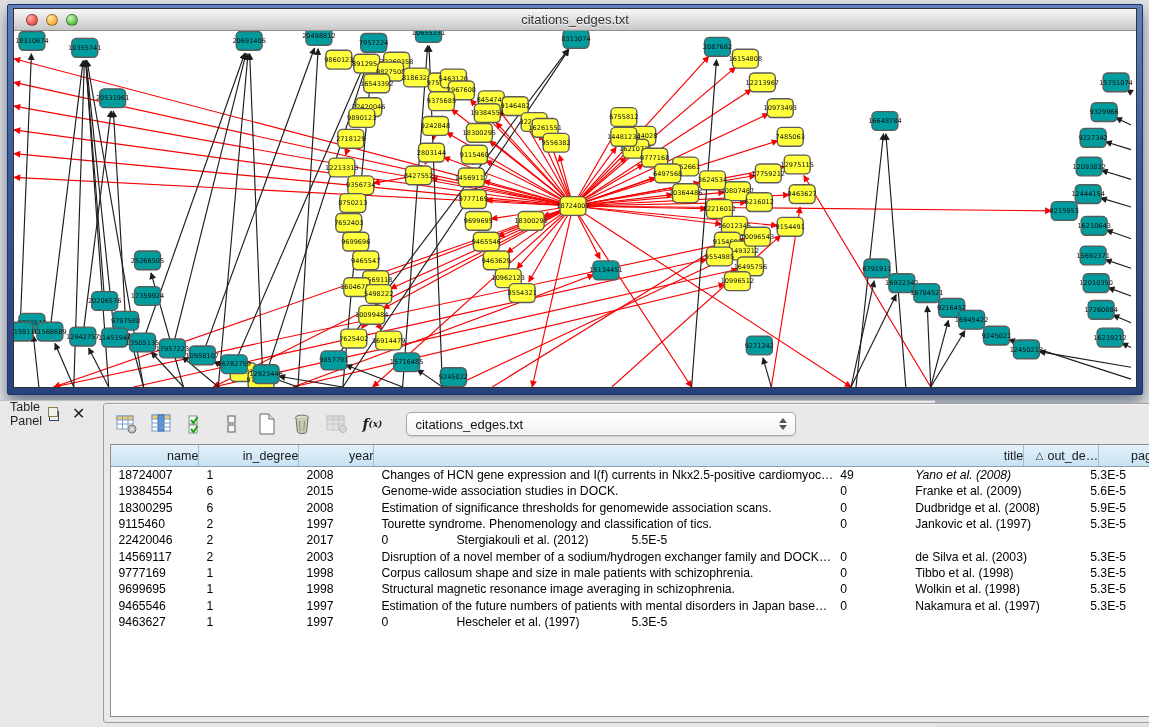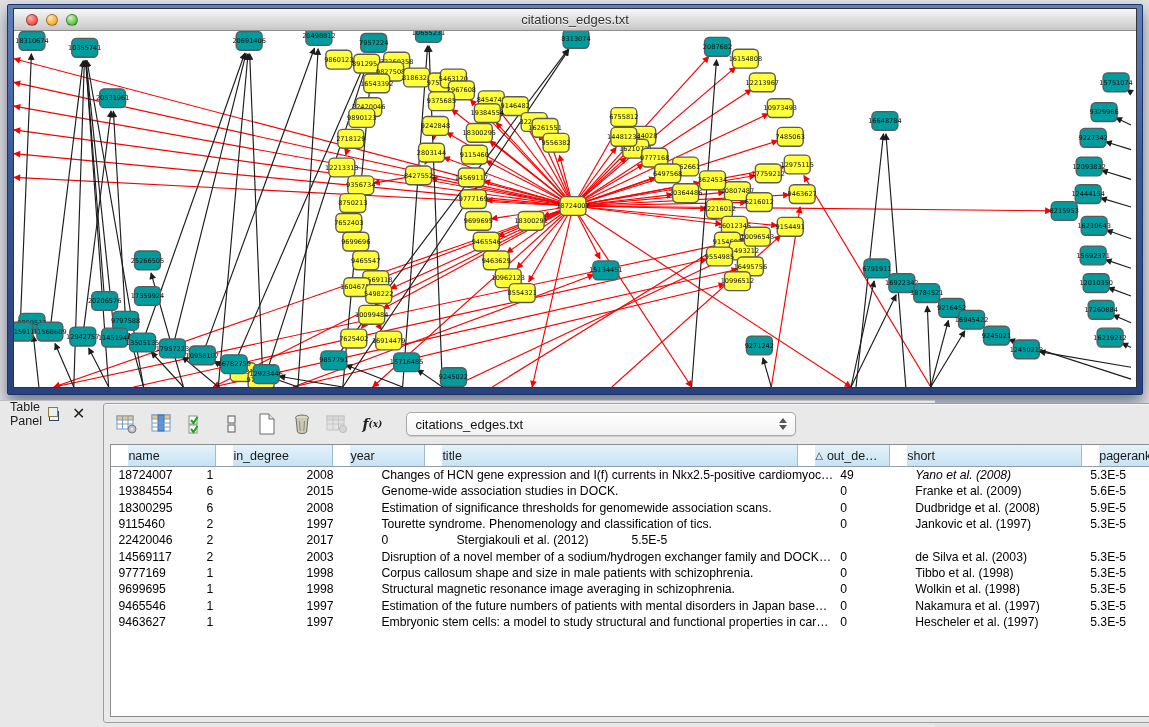--- a/index.html
+++ b/index.html
@@ -69,22 +69,22 @@
   .stepper{display:flex;flex-direction:column;gap:2px;align-items:center;}
   .stepper i{width:0;height:0;border-left:4px solid transparent;border-right:4px solid transparent;}
   .stepper .up{border-bottom:5px solid #555;}
   .stepper .dn{border-top:5px solid #555;}
 
   #tbl-wrap{flex:1;margin:0 6px 5px 6px;border:1px solid #8c8c8c;background:#fff;display:flex;flex-direction:column;min-height:0;}
   #tbl-head{height:21px;flex:0 0 21px;display:flex;border-bottom:1px solid #8f9fae;}
   .hcell{
     background:linear-gradient(#e3f2fb,#c8e2f2);
     border-right:1px solid #9dbdd3;box-sizing:border-box;
-    font-size:12.5px;color:#1a1a1a;display:flex;align-items:center;justify-content:flex-start;
-    overflow:hidden;white-space:nowrap;cursor:pointer;margin-left:17px;
+    font-size:12.5px;color:#1a1a1a;display:flex;align-items:center;justify-content:flex-end;
+    overflow:hidden;white-space:nowrap;cursor:pointer;
   }
   .hcell .sortg{font-size:10px;margin-right:4px;color:#333;}
   #tbl-body{flex:1;display:flex;min-height:0;}
   #rows{flex:1;overflow:hidden;}
   .trow{display:flex;height:16.3px;align-items:center;background:#fff;cursor:default;}
   .tcell{
     font-size:12.2px;color:#000;box-sizing:border-box;padding-left:7px;
     overflow:hidden;white-space:nowrap;flex:0 0 auto;
   }
   #vscroll{flex:0 0 15px;background:#fafafa;border-left:1px solid #c9c9c9;position:relative;}
@@ -886,23 +886,20 @@
           <div class="hcell" style="flex: 0 0 75px;">
             <span>year</span>
           </div>
           <div class="hcell" style="flex: 1 1 auto;">
             <span>title</span>
           </div>
           <div class="hcell" style="flex: 0 0 75px;">
             <span class="sortg">△</span>
             <span>out_de…</span>
           </div>
-          <div class="hcell" style="flex: 0 0 175px;">
-            <span>short</span>
-          </div>
           <div class="hcell" style="flex: 0 0 85px;">
             <span>pagerank</span>
           </div>
         </div>
       <div id="tbl-body">
         <div id="rows">
             <div class="trow">
               <div class="tcell" style="flex: 0 0 88px;">18724007</div>
               <div class="tcell" style="flex: 0 0 100px;">1</div>
               <div class="tcell" style="flex: 0 0 75px;">2008</div>
@@ -979,21 +976,20 @@
               <div class="tcell" style="flex: 0 0 75px;">1997</div>
               <div class="tcell" style="flex: 1 1 auto;">Estimation of the future numbers of patients with mental disorders in Japan base…</div>
               <div class="tcell" style="flex: 0 0 75px;">0</div>
               <div class="tcell" style="flex: 0 0 175px;">Nakamura et al. (1997)</div>
               <div class="tcell" style="flex: 0 0 85px;">5.3E-5</div>
             </div>
             <div class="trow">
               <div class="tcell" style="flex: 0 0 88px;">9463627</div>
               <div class="tcell" style="flex: 0 0 100px;">1</div>
               <div class="tcell" style="flex: 0 0 75px;">1997</div>
-              <div class="tcell" style="flex: 1 1 auto;">Embryonic stem cells: a model to study structural and functional properties in car…</div>
               <div class="tcell" style="flex: 0 0 75px;">0</div>
               <div class="tcell" style="flex: 0 0 175px;">Hescheler et al. (1997)</div>
               <div class="tcell" style="flex: 0 0 85px;">5.3E-5</div>
             </div>
           </div>
         <div id="vscroll">
           <div id="vthumb"></div>
         </div>
       </div>
     </div>

